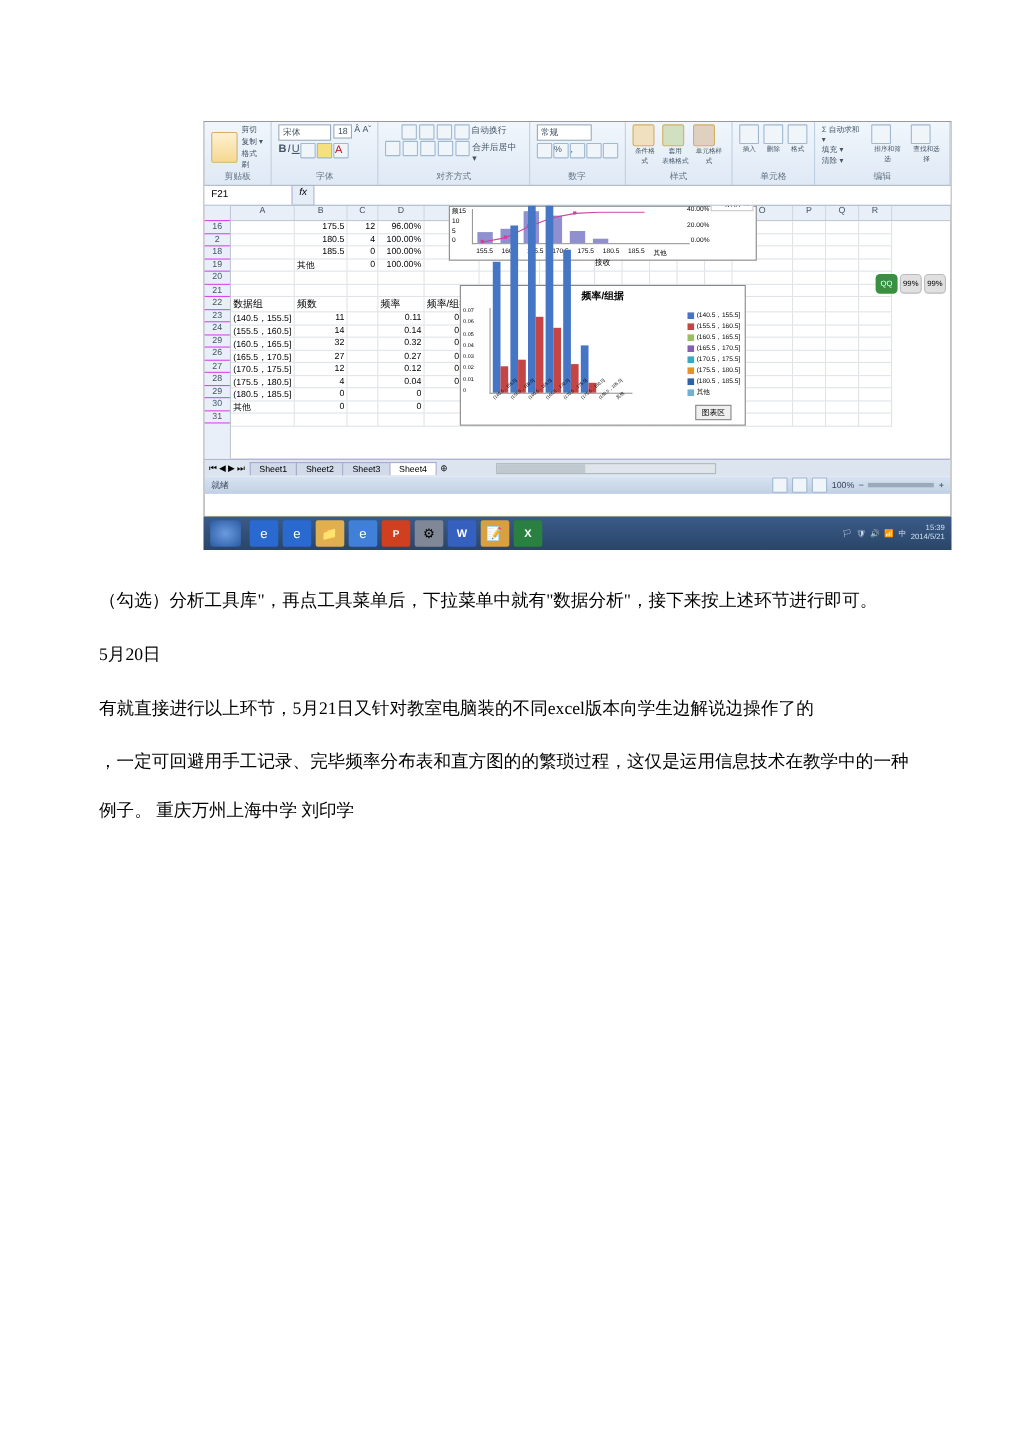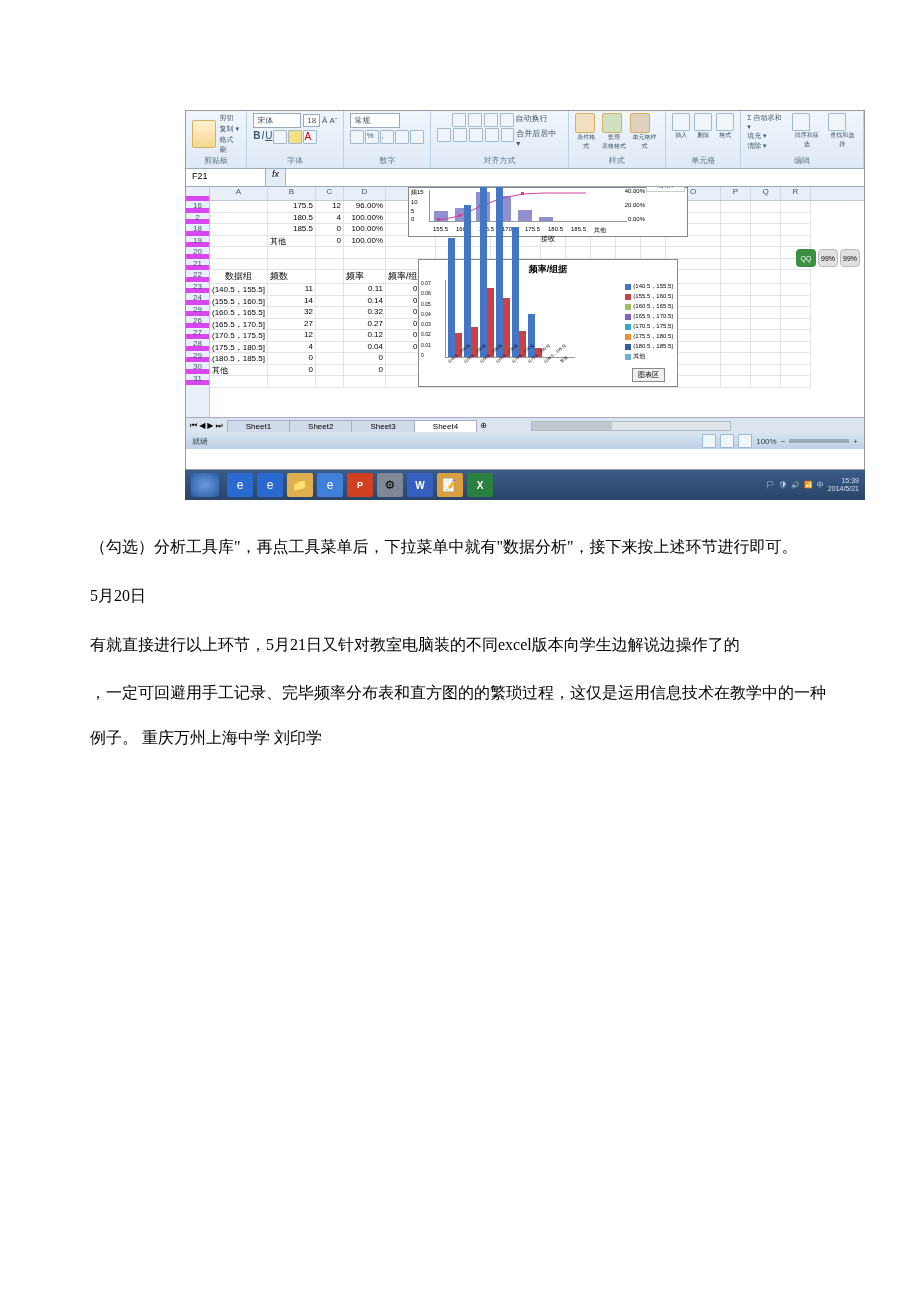--- a/index.html
+++ b/index.html
@@ -18,35 +18,35 @@
   .tabs { display: flex; background: #d8e5f4; height: 18px; font-size: 9px; border-bottom: 1px solid #aac; }
   .tab { padding: 3px 8px; color: #345; cursor: pointer; }
   .tab.active { background: #e0f0d0; color: #050; }
   
   .ribbon { height: 58px; background: linear-gradient(#f0f6fc, #dfe9f5); border-bottom: 1px solid #9ab; display: flex; font-size: 8px; color: #456; }
   .rgroup { border-right: 1px solid #c0d0e0; padding: 2px 6px; display: flex; flex-direction: column; justify-content: space-between; position: relative; }
   .rgroup-label { font-size: 8px; color: #678; text-align: center; }
   .rbtns { display: flex; gap: 4px; align-items: center; }
   .rbtn-lg { width: 24px; height: 28px; background: linear-gradient(#fff0d0, #f5d890); border: 1px solid #d4b060; border-radius: 2px; }
   .rbtn-sm { width: 14px; height: 14px; border: 1px solid #a0b8d0; background: #f0f5fa; border-radius: 1px; }
-  .font-ctrl { display: flex; gap: 2px; align-items: center; }
+  .font-ctrl { display: flex; gap: 2px; align-items: flex-start; }
   .dd { border: 1px solid #9ab; background: #fff; padding: 1px 3px; font-size: 8px; }
   .font-letters { display: flex; gap: 1px; font-size: 10px; }
   .bold { font-weight: bold; }
   .italic { font-style: italic; }
   .underline { text-decoration: underline; }
   
   .namebox-row { height: 18px; display: flex; border-bottom: 1px solid #9ab; background: #e5edf7; }
   .namebox { width: 80px; border-right: 1px solid #aac; padding: 2px 6px; font-size: 9px; background: #fff; }
   .fx { width: 20px; text-align: center; font-size: 9px; font-style: italic; border-right: 1px solid #aac; }
   .fbar { flex: 1; background: #fff; }
   
   .sheet-area { display: flex; height: 230px; }
   .rowhdrs { width: 24px; background: #e8eff9; border-right: 1px solid #c0c8d0; }
-  .rowhdr { height: 11.5px; font-size: 8px; text-align: center; border-bottom: 5px solid #d946ef; color: #456; }
+  .rowhdr { height: 11.5px; font-size: 8px; text-align: center; border-bottom: 1px solid #d946ef; color: #456; }
   .cells-wrap { flex: 1; overflow: hidden; position: relative; }
   .colhdrs { display: flex; height: 14px; background: #e8eff9; border-bottom: 1px solid #c0c8d0; }
   .colhdr { font-size: 8px; text-align: center; border-right: 1px solid #d0d8e0; color: #456; }
   .grid-cells { position: relative; }
   .crow { display: flex; height: 11.5px; }
   .cell { border-right: 1px solid #e0e4e8; border-bottom: 1px solid #e0e4e8; font-size: 8px; padding: 0 2px; overflow: hidden; white-space: nowrap; }
   .cA { width: 58px; } .cB { width: 48px; } .cC { width: 28px; } .cD { width: 42px; } .cE { width: 50px; }
   .cF { width: 30px; } .cG { width: 25px; } .cH { width: 25px; } .cI { width: 25px; } .cJ { width: 25px; }
   .cK { width: 25px; } .cL { width: 25px; } .cM { width: 25px; } .cN { width: 25px; } .cO { width: 55px; }
   .cP { width: 30px; } .cQ { width: 30px; } .cR { width: 30px; }
@@ -73,21 +73,21 @@
   .c2bar-a { width: 7px; background: #4575c5; }
   .c2bar-b { width: 7px; background: #c54545; }
   .chart2-yaxis { position: absolute; left: 2px; top: 20px; height: 78px; font-size: 5px; display: flex; flex-direction: column; justify-content: space-between; }
   .chart2-legend { position: absolute; right: 4px; top: 22px; font-size: 6px; }
   .leg-item { display: flex; align-items: center; gap: 2px; margin-bottom: 1px; }
   .leg-sw { width: 6px; height: 6px; }
   .chart2-ctx { position: absolute; right: 12px; bottom: 4px; border: 1px solid #888; background: #f0f0f0; font-size: 7px; padding: 1px 5px; }
   
   .sheet-tabs { height: 16px; background: #dce5ef; display: flex; align-items: center; font-size: 8px; border-top: 1px solid #aac; }
   .stab-nav { display: flex; padding: 0 4px; gap: 2px; }
-  .stab { padding: 1px 18px; background: #fff; border: 1px solid #aac; border-bottom: none; margin-right: -1px; text-align: center; }
+  .stab { padding: 1px 8px; background: #fff; border: 1px solid #aac; border-bottom: none; margin-right: -1px; text-align: center; }
   .stab.inactive { background: #d0dae8; }
   .hscroll { flex: 1; max-width: 200px; height: 10px; background: #e0e5ec; margin-left: 40px; border: 1px solid #b0b8c0; position: relative; }
   .hscroll-thumb { position: absolute; left: 0; width: 80px; height: 8px; background: #c0c8d0; }
   
   .statusbar { height: 16px; background: linear-gradient(#d8e4f2, #c0d0e5); display: flex; align-items: center; font-size: 8px; color: #345; padding: 0 6px; justify-content: space-between; }
   .zoom-ctrl { display: flex; align-items: center; gap: 4px; }
   .zoom-slider { width: 60px; height: 4px; background: #9ab; position: relative; }
   
   .taskbar { height: 30px; background: linear-gradient(#3a5a88, #2a4568); display: flex; align-items: center; padding: 0 6px; }
   .start-btn { width: 28px; height: 24px; background: radial-gradient(#6a9ae0, #2a5aa0); border-radius: 3px; }
@@ -139,51 +139,51 @@
           <span class="italic">I</span>
           <span class="underline">U</span>
           <span class="rbtn-sm"></span>
           <span class="rbtn-sm" style="background:#f5e080;"></span>
           <span class="rbtn-sm" style="color:#c00;">A</span>
         </div>
       </div>
       <div class="rgroup-label">字体</div>
     </div>
     <div class="rgroup">
+      <div class="rbtns" style="flex-direction:column;gap:1px;">
+        <div style="display:flex;gap:2px;">
+          <span class="rbtn-sm"></span>
+          <span class="rbtn-sm"></span>
+          <span class="rbtn-sm"></span>
+          <span class="rbtn-sm"></span>
+          <span>自动换行</span>
+        </div>
+        <div style="display:flex;gap:2px;">
+          <span class="rbtn-sm"></span>
+          <span class="rbtn-sm"></span>
+          <span class="rbtn-sm"></span>
+          <span class="rbtn-sm"></span>
+          <span class="rbtn-sm"></span>
+          <span>合并后居中 ▾</span>
+        </div>
+      </div>
+      <div class="rgroup-label">对齐方式</div>
+    </div>
+    <div class="rgroup">
       <div>
         <div class="dd" style="width:50px;">常规</div>
         <div style="display:flex;gap:1px;margin-top:2px;">
           <span class="rbtn-sm"></span>
           <span class="rbtn-sm">%</span>
           <span class="rbtn-sm">,</span>
           <span class="rbtn-sm"></span>
           <span class="rbtn-sm"></span>
         </div>
       </div>
       <div class="rgroup-label">数字</div>
-    </div>
-    <div class="rgroup">
-      <div class="rbtns" style="flex-direction:column;gap:1px;">
-        <div style="display:flex;gap:2px;">
-          <span class="rbtn-sm"></span>
-          <span class="rbtn-sm"></span>
-          <span class="rbtn-sm"></span>
-          <span class="rbtn-sm"></span>
-          <span>自动换行</span>
-        </div>
-        <div style="display:flex;gap:2px;">
-          <span class="rbtn-sm"></span>
-          <span class="rbtn-sm"></span>
-          <span class="rbtn-sm"></span>
-          <span class="rbtn-sm"></span>
-          <span class="rbtn-sm"></span>
-          <span>合并后居中 ▾</span>
-        </div>
-      </div>
-      <div class="rgroup-label">对齐方式</div>
     </div>
     <div class="rgroup">
       <div class="rbtns">
         <div style="text-align:center;">
           <div class="rbtn-lg" style="width:20px;height:20px;background:#f0e0c0;"></div>
           <div style="font-size:6px;">条件格式</div>
         </div>
         <div style="text-align:center;">
           <div class="rbtn-lg" style="width:20px;height:20px;background:#d0e0c0;"></div>
           <div style="font-size:6px;white-space:pre;">套用
@@ -397,21 +397,21 @@
             <div class="cell cK"></div>
             <div class="cell cL"></div>
             <div class="cell cM"></div>
             <div class="cell cN"></div>
             <div class="cell cO"></div>
             <div class="cell cP"></div>
             <div class="cell cQ"></div>
             <div class="cell cR"></div>
           </div>
           <div class="crow" style="height: 14px;">
-            <div class="cell cA" style="font-size: 9px; text-align: center;">数据组</div>
+            <div class="cell cA" style="font-size: 9px;">数据组</div>
             <div class="cell cB" style="font-size: 9px;">频数</div>
             <div class="cell cC"></div>
             <div class="cell cD" style="font-size: 9px;">频率</div>
             <div class="cell cE" style="font-size: 9px;">频率/组据</div>
             <div class="cell cF"></div>
             <div class="cell cG"></div>
             <div class="cell cH"></div>
             <div class="cell cI"></div>
             <div class="cell cJ"></div>
             <div class="cell cK"></div>

